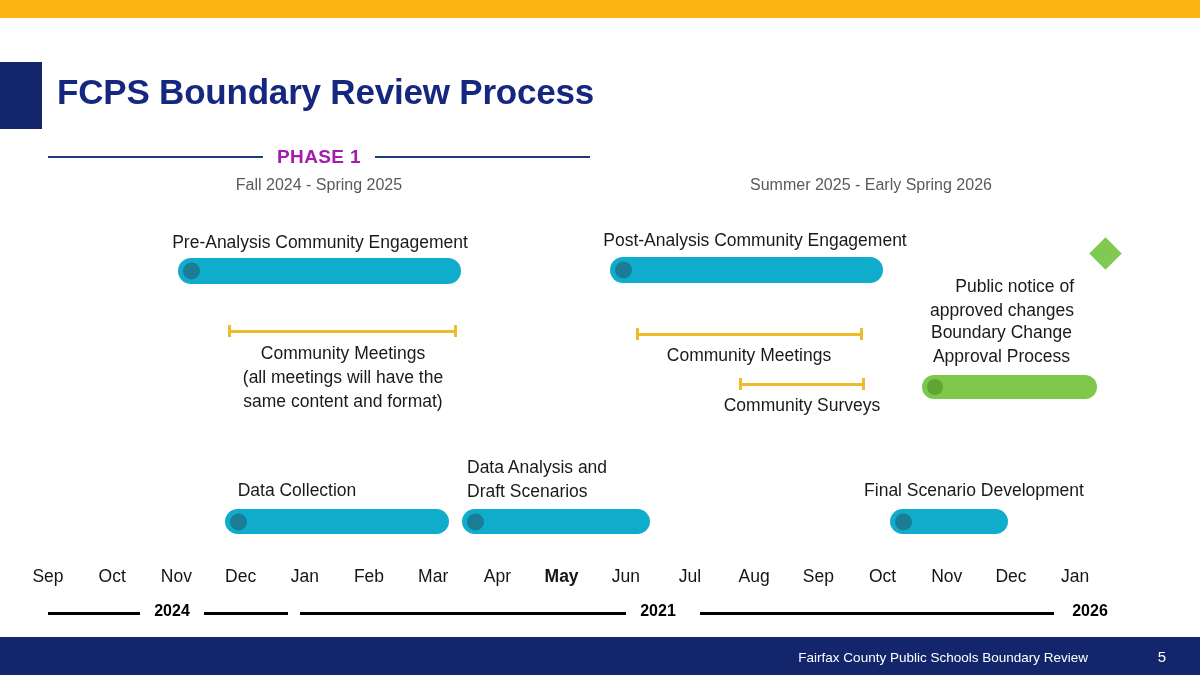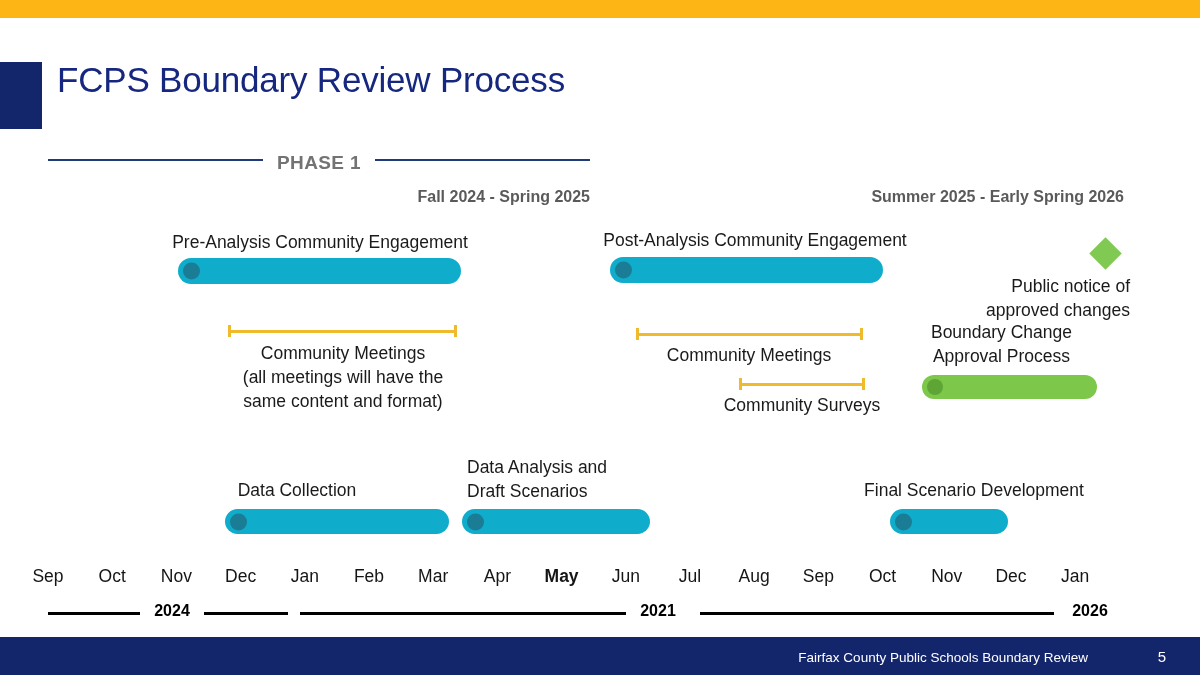--- a/index.html
+++ b/index.html
@@ -31,23 +31,23 @@
 
   
   .title-square {
     position: absolute;
     left: 0; top: 62px;
     width: 42px; height: 67px;
     background: #14266B;
   }
   .slide-title {
     position: absolute;
-    left: 57px; top: 60px;
+    left: 57px; top: 72px;
     font-size: 35px;
-    font-weight: normal;
+    font-weight: bold;
     color: #16277F;
     letter-spacing: -0.2px;
     white-space: nowrap;
   }
 
   
   .phase-head {
     position: absolute;
     top: 146px;
     display: flex;
@@ -55,31 +55,30 @@
     gap: 14px;
   }
   .phase-head .rule {
     flex: 1 1 auto;
     height: 0;
     border-top: 2px solid #1F3C79;
   }
   .phase-head .ph-label {
     font-size: 19px;
     font-weight: bold;
-    color: #737373;
+    color: #a21caf;
     letter-spacing: 0.4px;
     white-space: nowrap;
-    margin-top: 6px;
   }
   .phase-sub {
     position: absolute;
-    top: 188px;
-    text-align: right;
+    top: 176px;
+    text-align: center;
     font-size: 16px;
-    font-weight: bold;
+    font-weight: normal;
     color: #5A5A5A;
     white-space: nowrap;
   }
 
   #phase1-head { left: 48px;  width: 542px; }
   #phase2-head { left: 618px; width: 506px; }
   #phase1-sub  { left: 48px;  width: 542px; }
   #phase2-sub  { left: 618px; width: 506px; }
 
   
@@ -207,21 +206,21 @@
   <div class="lbl center" style="left:120px; top:231px; width:400px;">Pre-Analysis Community Engagement</div>
   <div class="bar cyan" style="left:178px; top:258px; width:283px; height:26px;">
     <span class="knob" style="width:17px;height:17px;"></span>
   </div>
 
   <div class="lbl center" style="left:550px; top:229px; width:410px;">Post-Analysis Community Engagement</div>
   <div class="bar cyan" style="left:610px; top:257px; width:273px; height:26px;">
     <span class="knob" style="width:17px;height:17px;"></span>
   </div>
 
-  <div class="lbl right" style="left:922px; top:239px; width:208px;margin-top:36px;">Public notice of
+  <div class="lbl right" style="left:866px; top:239px; width:208px;margin-top:36px;">Public notice of
 approved changes</div>
   <div class="diamond" style="left:1094px; top:242px;"></div>
 
   <div class="bracket" style="left:228px; top:325px; width:229px;">
     <span class="span-line"></span>
     <span class="cap l"></span>
     <span class="cap r"></span>
   </div>
   <div class="lbl center" style="left:178px; top:342px; width:330px;">Community Meetings
 (all meetings will have the

